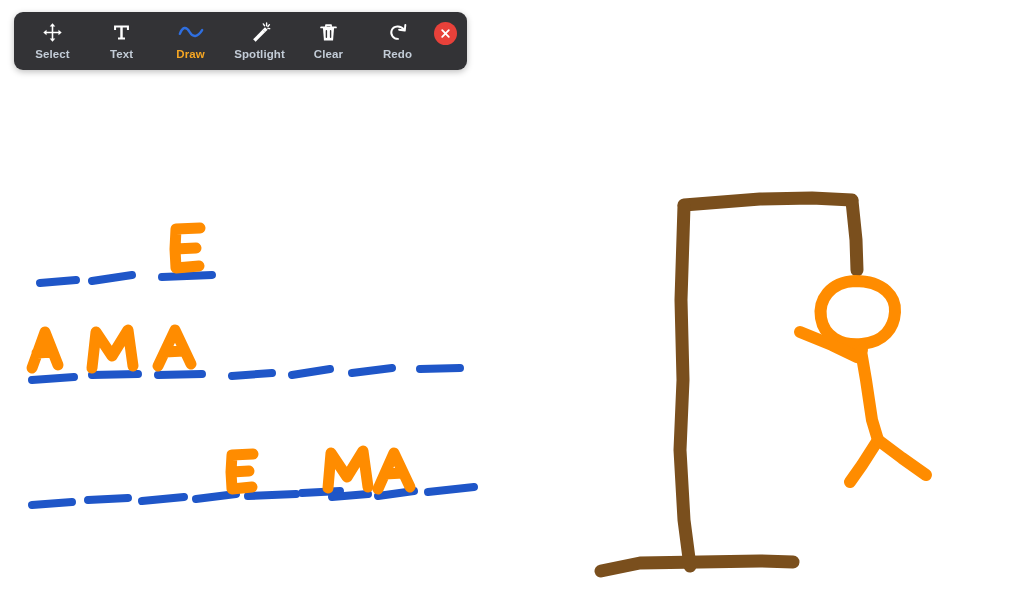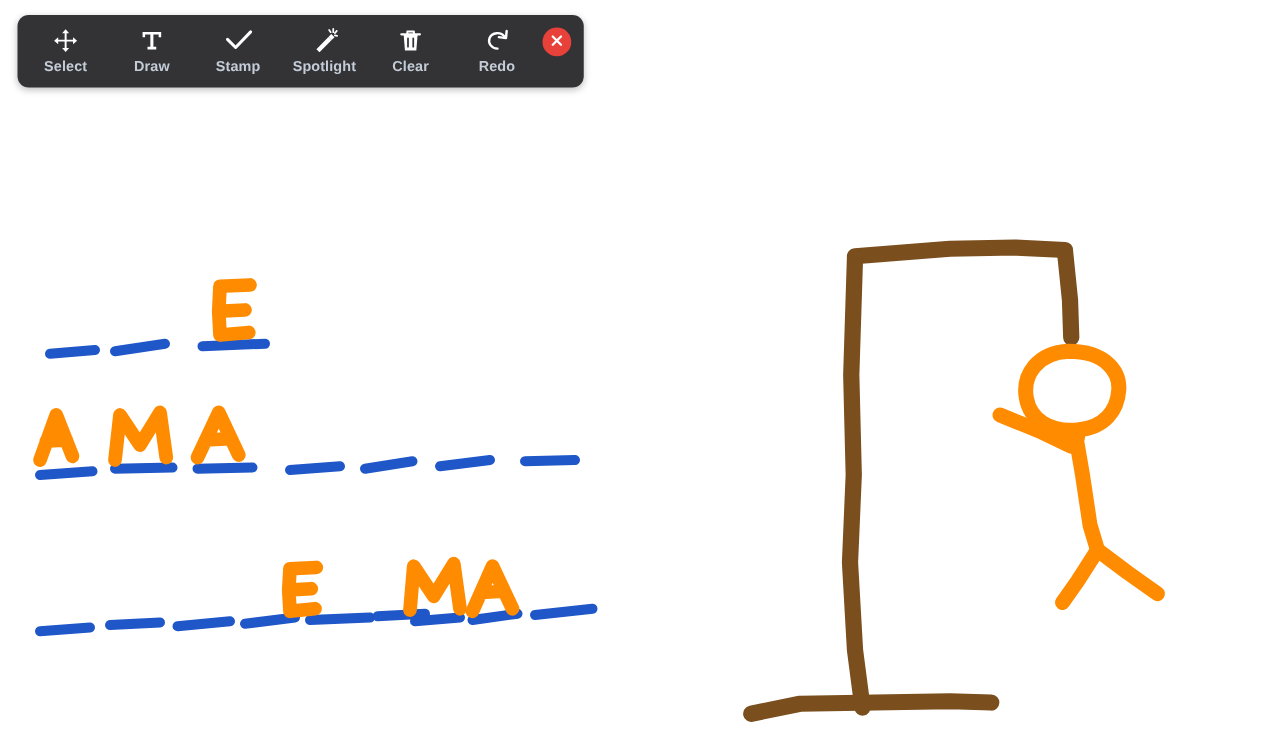--- a/index.html
+++ b/index.html
@@ -195,32 +195,32 @@
     </span>
     <span class="tool-label">Select</span>
   </div>
 
   <div class="tool-item">
     <span class="tool-icon">
       <svg width="21" height="21" viewBox="0 0 24 24" fill="#ffffff">
         <path d="M3.5 4 L20.5 4 L20.5 9 L18.2 9 L18.2 6.4 L13.4 6.4 L13.4 17.6 L16 17.6 L16 20 L8 20 L8 17.6 L10.6 17.6 L10.6 6.4 L5.8 6.4 L5.8 9 L3.5 9 Z"></path>
       </svg>
     </span>
+    <span class="tool-label">Text</span>
+  </div>
+
+  <div class="tool-item active">
+    <span class="tool-icon">
+      <svg width="26" height="18" viewBox="0 0 28 16" fill="none">
+        <path d="M2 10 C5 2, 9 2, 12.5 8 C16 14, 21 14, 26 6" stroke="#2f6fe0" stroke-width="2.6" stroke-linecap="round"></path>
+      </svg>
+    </span>
     <span class="tool-label">Draw</span>
   </div>
 
-
-  <div class="tool-item">
-    <span class="tool-icon">
-      <svg width="24" height="20" viewBox="0 0 24 20" fill="none">
-        <path d="M3 9.5 L9.5 16 L21.5 3.5" stroke="#ffffff" stroke-width="2.4" stroke-linecap="round" stroke-linejoin="round"></path>
-      </svg>
-    </span>
-    <span class="tool-label">Stamp</span>
-  </div>
 
   <div class="tool-item">
     <span class="tool-icon">
       <svg width="22" height="22" viewBox="0 0 24 24" fill="none">
         <path d="M4.5 20 L15 9.3 L17.8 12 L7.2 22.6 Z" fill="#ffffff"></path>
         <path d="M15 9.3 L17.5 6.8 L20.3 9.6 L17.8 12 Z" fill="#ffffff"></path>
         <path d="M19.2 2.2 L19.2 5.2 M22.3 4.0 L20.6 6.0 M15.6 3.2 L17.0 5.2 M22.6 8.4 L20.6 8.0" stroke="#ffffff" stroke-width="1.5" stroke-linecap="round"></path>
       </svg>
     </span>
     <span class="tool-label">Spotlight</span>

